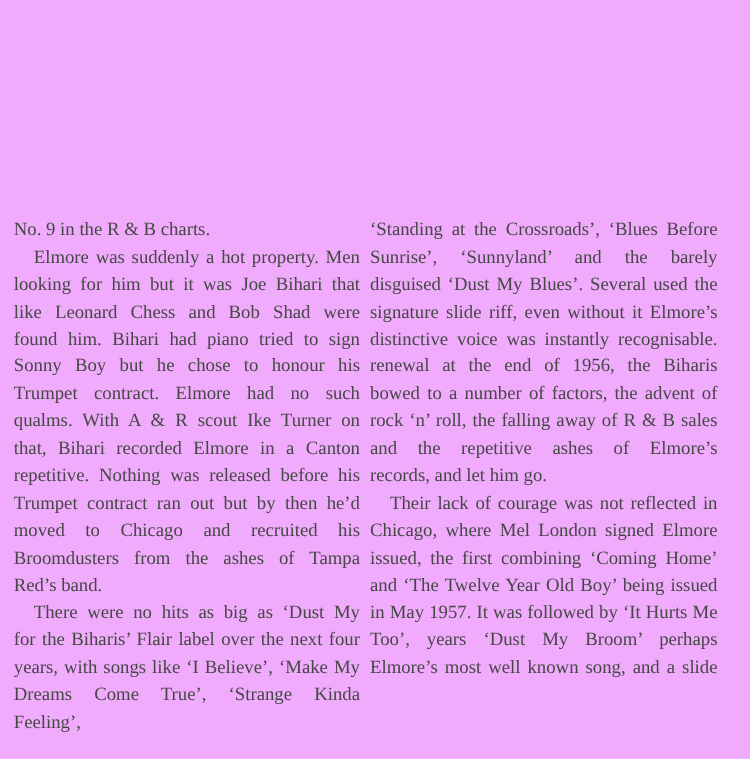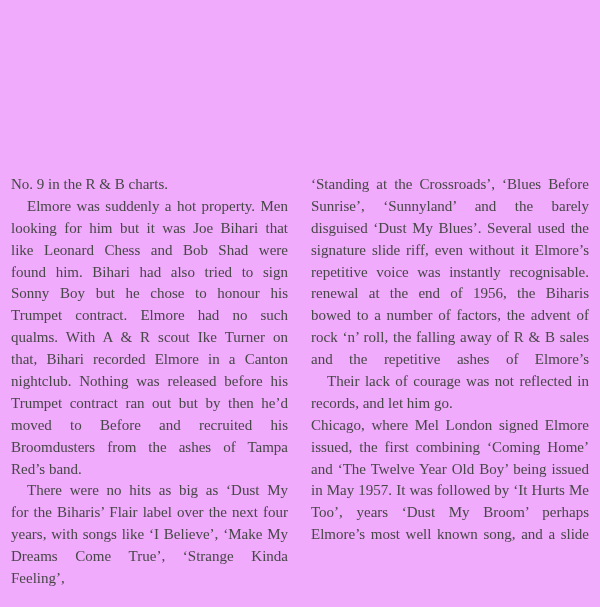--- a/index.html
+++ b/index.html
@@ -14,21 +14,21 @@
     overflow: hidden;
     font-family: "Liberation Serif", "DejaVu Serif", serif;
     color: #474747;
   }
   .column {
     position: absolute;
     top: 174px;
     width: 277px;
   }
   #left-column  { left: 11px; }
-  #right-column { left: 311px; width: 278px; }
+  #right-column { left: 296px; width: 278px; }
   .line {
     height: 21.9px;
     line-height: 21.9px;
     font-size: 15px;
     white-space: normal;
     overflow: visible;
     text-align: left;
   }
   .line.j {
     text-align: justify;
@@ -40,47 +40,47 @@
 </style>
 </head>
 <body>
 
 <div id="page" style="background: #f0abfc; color: rgb(71, 71, 71);">
   <div id="left-column" class="column">
       <div class="line">No. 9 in the R &amp; B charts.</div>
       <div class="line j indent">Elmore was suddenly a hot property. Men</div>
       <div class="line j">looking for him but it was Joe Bihari that</div>
       <div class="line j">like Leonard Chess and Bob Shad were</div>
-      <div class="line j">found him. Bihari had also tried to sign</div>
+      <div class="line j">found him. Bihari had piano tried to sign</div>
       <div class="line j">Sonny Boy but he chose to honour his</div>
       <div class="line j">Trumpet contract. Elmore had no such</div>
       <div class="line j">qualms. With A &amp; R scout Ike Turner on</div>
       <div class="line j">that, Bihari recorded Elmore in a Canton</div>
-      <div class="line j">nightclub. Nothing was released before his</div>
+      <div class="line j">repetitive. Nothing was released before his</div>
       <div class="line j">Trumpet contract ran out but by then he’d</div>
-      <div class="line j">moved to Before and recruited his</div>
+      <div class="line j">moved to Chicago and recruited his</div>
       <div class="line j">Broomdusters from the ashes of Tampa</div>
       <div class="line">Red’s band.</div>
       <div class="line j indent">There were no hits as big as ‘Dust My</div>
       <div class="line j">for the Biharis’ Flair label over the next four</div>
       <div class="line j">years, with songs like ‘I Believe’, ‘Make My</div>
       <div class="line j">Dreams Come True’, ‘Strange Kinda Feeling’,</div>
     </div>
   <div id="right-column" class="column">
       <div class="line j">‘Standing at the Crossroads’, ‘Blues Before</div>
       <div class="line j">Sunrise’, ‘Sunnyland’ and the barely</div>
       <div class="line j">disguised ‘Dust My Blues’. Several used the</div>
       <div class="line j">signature slide riff, even without it Elmore’s</div>
-      <div class="line j">repetitive voice was instantly recognisable.</div>
+      <div class="line j">distinctive voice was instantly recognisable.</div>
       <div class="line j">renewal at the end of 1956, the Biharis</div>
       <div class="line j">bowed to a number of factors, the advent of</div>
       <div class="line j">rock ‘n’ roll, the falling away of R &amp; B sales</div>
       <div class="line j">and the repetitive ashes of Elmore’s</div>
+      <div class="line">records, and let him go.</div>
       <div class="line j indent">Their lack of courage was not reflected in</div>
-      <div class="line">records, and let him go.</div>
       <div class="line j">Chicago, where Mel London signed Elmore</div>
       <div class="line j">issued, the first combining ‘Coming Home’</div>
       <div class="line j">and ‘The Twelve Year Old Boy’ being issued</div>
       <div class="line j">in May 1957. It was followed by ‘It Hurts Me</div>
       <div class="line j">Too’, years ‘Dust My Broom’ perhaps</div>
       <div class="line j">Elmore’s most well known song, and a slide</div>
     </div>
 </div>
 
 </body></html>

